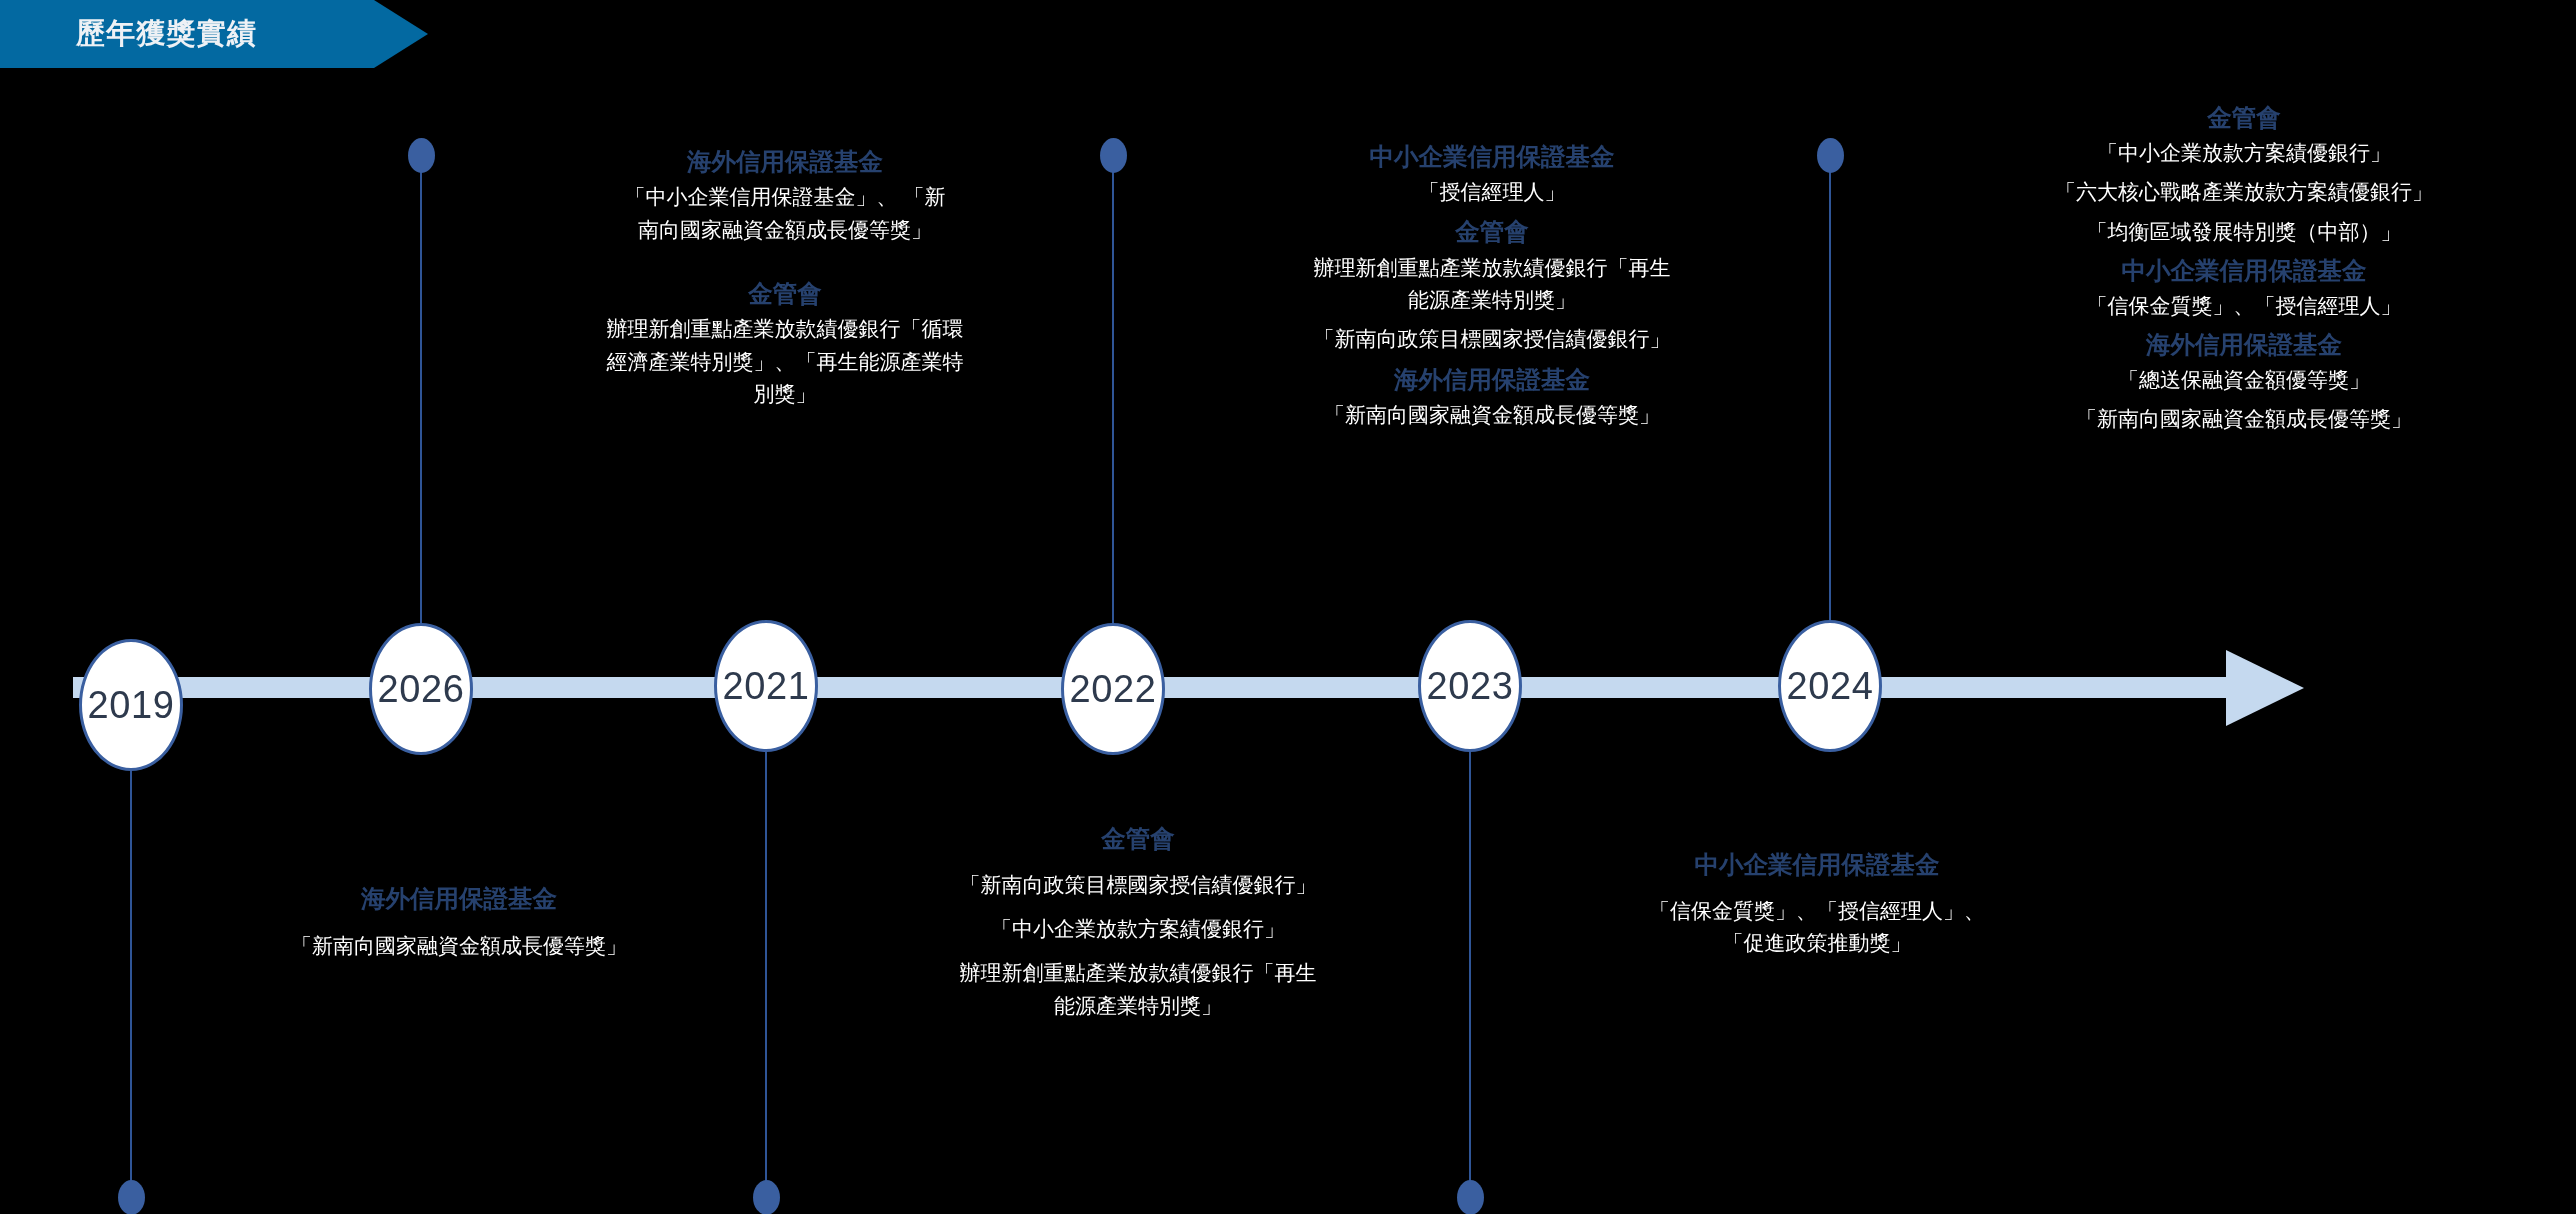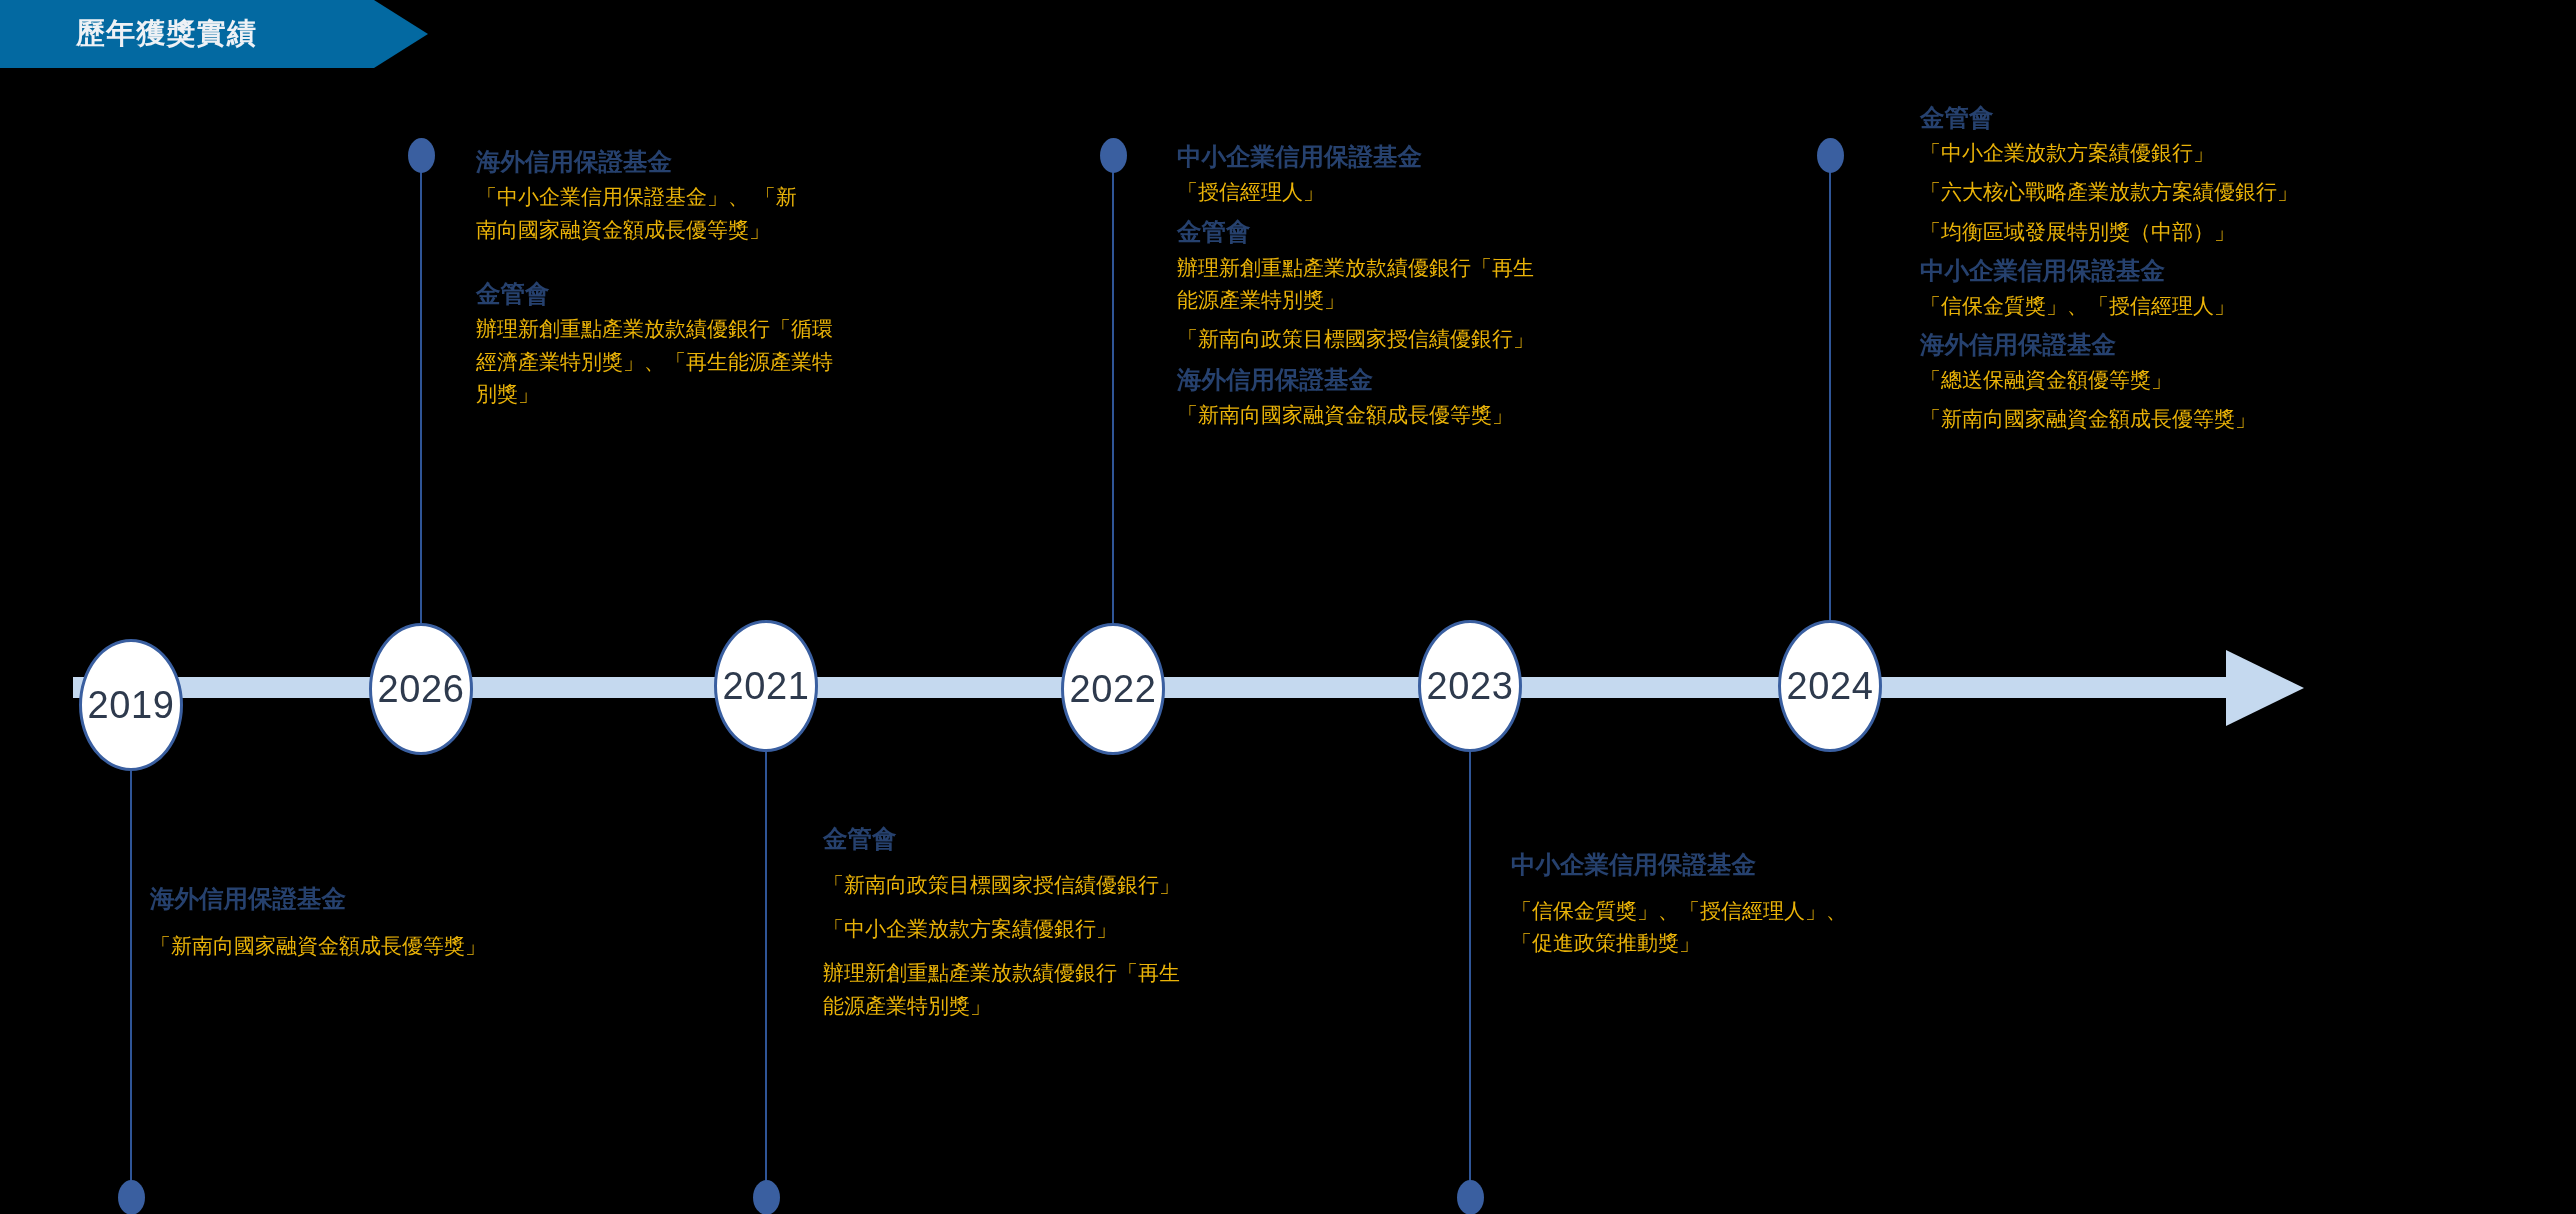--- a/index.html
+++ b/index.html
@@ -106,27 +106,28 @@
   }
   .grp-head {
     color: #26416e;
     font-size: 24.5px;
     font-weight: bold;
     line-height: 1.26;
     margin: 0 0 5.5px 0;
     white-space: nowrap;
   }
   .grp-line {
-    color: #eab308;
+    color: #ffffff;
     font-size: 21px;
     line-height: 1.34;
     margin: 0 0 4.3px 0;
   }
   .grp {
     margin-bottom: 21px;
+    text-align: center;
   }
   .grp:last-child { margin-bottom: 0; }
   .nowrap { white-space: nowrap; }
 </style>
 </head>
 <body>
 
 <div id="stage">
 
   <div class="banner">

